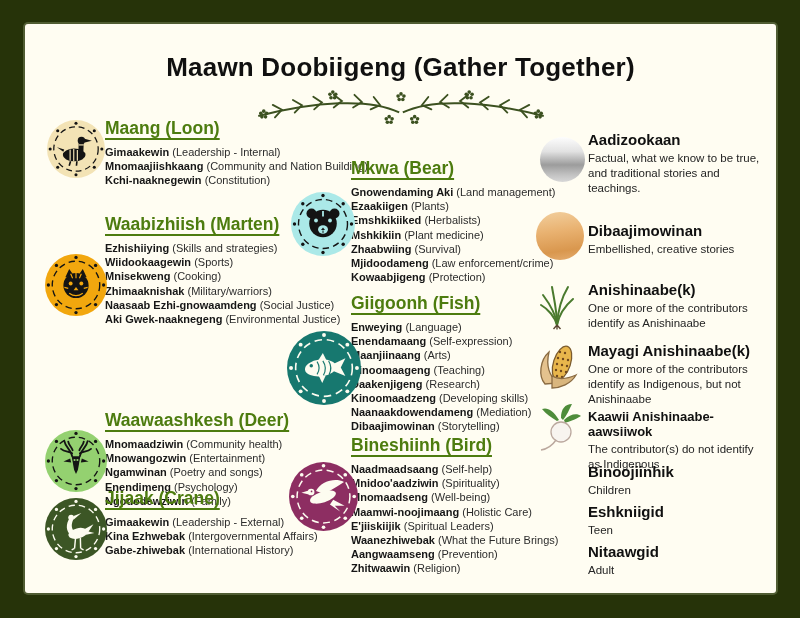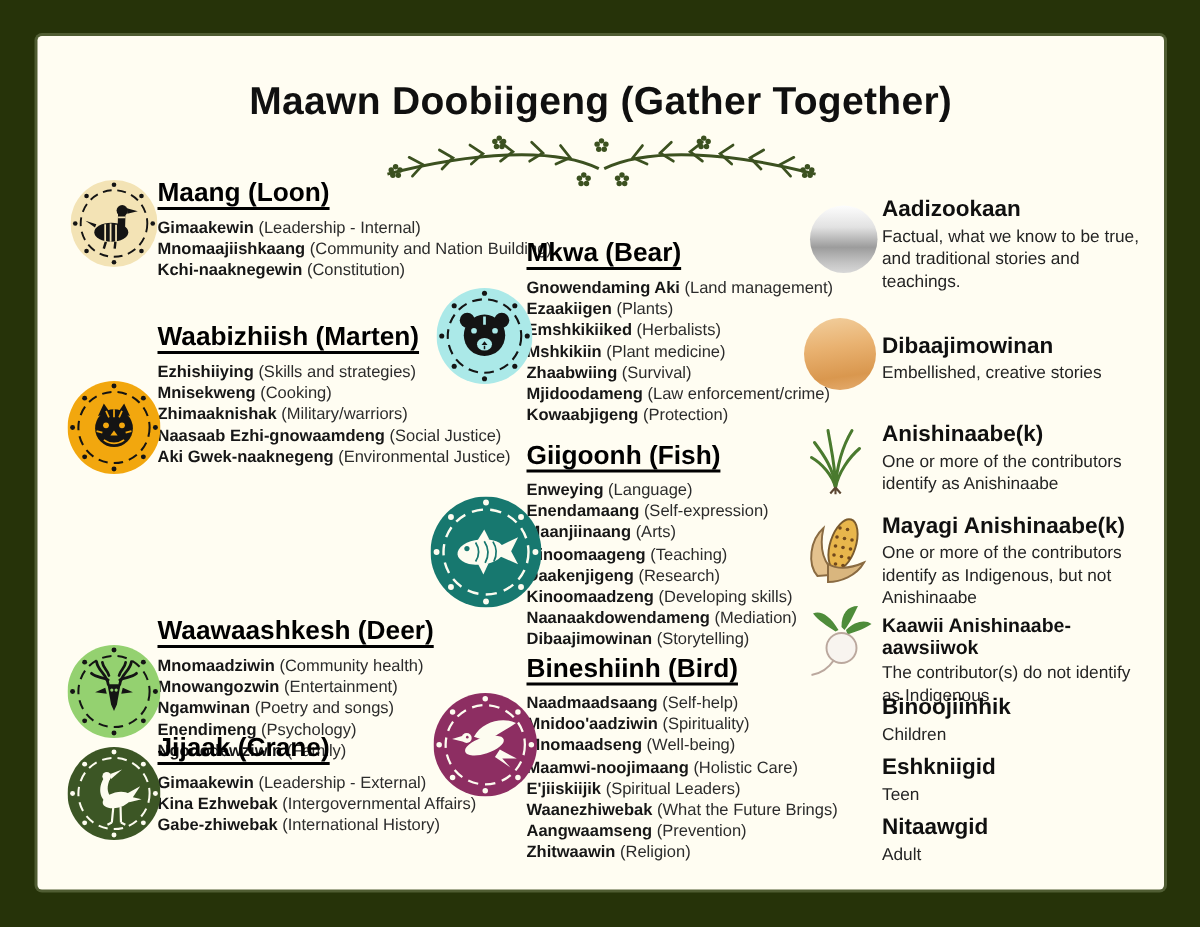--- a/index.html
+++ b/index.html
@@ -20,21 +20,21 @@
     font-size:26px;font-weight:700;color:#101010;letter-spacing:.2px;margin:0;
   }
   .divider{
     position:absolute;top:60px;left:50%;transform:translateX(-50%);
     width:300px;height:46px;
   }
   
   .clan{position:absolute;}
   .badge{position:absolute;display:block;}
   .clan-heading{
-    margin:0 0 6px;font-size:17.5px;font-weight:700;color:#000000;
+    margin:0 0 6px;font-size:17.5px;font-weight:700;color:#4d7c0f;
     text-decoration:underline;text-decoration-thickness:2px;text-underline-offset:3.5px;
   }
   .clan-items{list-style:none;margin:0;padding:0;}
   .clan-item{font-size:11px;line-height:14.2px;color:#202020;white-space:nowrap;}
   .clan-item .term{font-weight:700;color:#161616;}
   .clan-item .desc{font-weight:400;color:#2c2c2c;}
 
   .clan-loon   {left:80px; top:94px;}
   .clan-loon   .badge{left:-58px;top:2px;width:58px;height:58px;}
   .clan-marten {left:80px; top:190px;}
@@ -181,20 +181,21 @@
         <path d="M37.5 20.5 L35.5 25"></path>
         <path d="M25 40.5 Q32 45.5 39 40.5"></path>
         <path d="M20 34.5 L24 35.5 M44 34.5 L40 35.5"></path>
       </g>
     </svg>
     <div class="clan-text">
       <h2 class="clan-heading">Waabizhiish (Marten)</h2>
       <ul class="clan-items">
 
       <li class="clan-item"><b class="term">Ezhishiiying</b> <span class="desc">(Skills and strategies)</span></li>
+          <li class="clan-item"><b class="term">Wiidookaagewin</b> <span class="desc">(Sports)</span></li>
           <li class="clan-item"><b class="term">Mnisekweng</b> <span class="desc">(Cooking)</span></li>
           <li class="clan-item"><b class="term">Zhimaaknishak</b> <span class="desc">(Military/warriors)</span></li>
           <li class="clan-item"><b class="term">Naasaab Ezhi-gnowaamdeng</b> <span class="desc">(Social Justice)</span></li>
           <li class="clan-item"><b class="term">Aki Gwek-naaknegeng</b> <span class="desc">(Environmental Justice)</span></li>
         </ul>
     </div>
   </section>
 
   <section class="clan clan-deer">
     <svg class="badge" viewBox="0 0 64 64">

